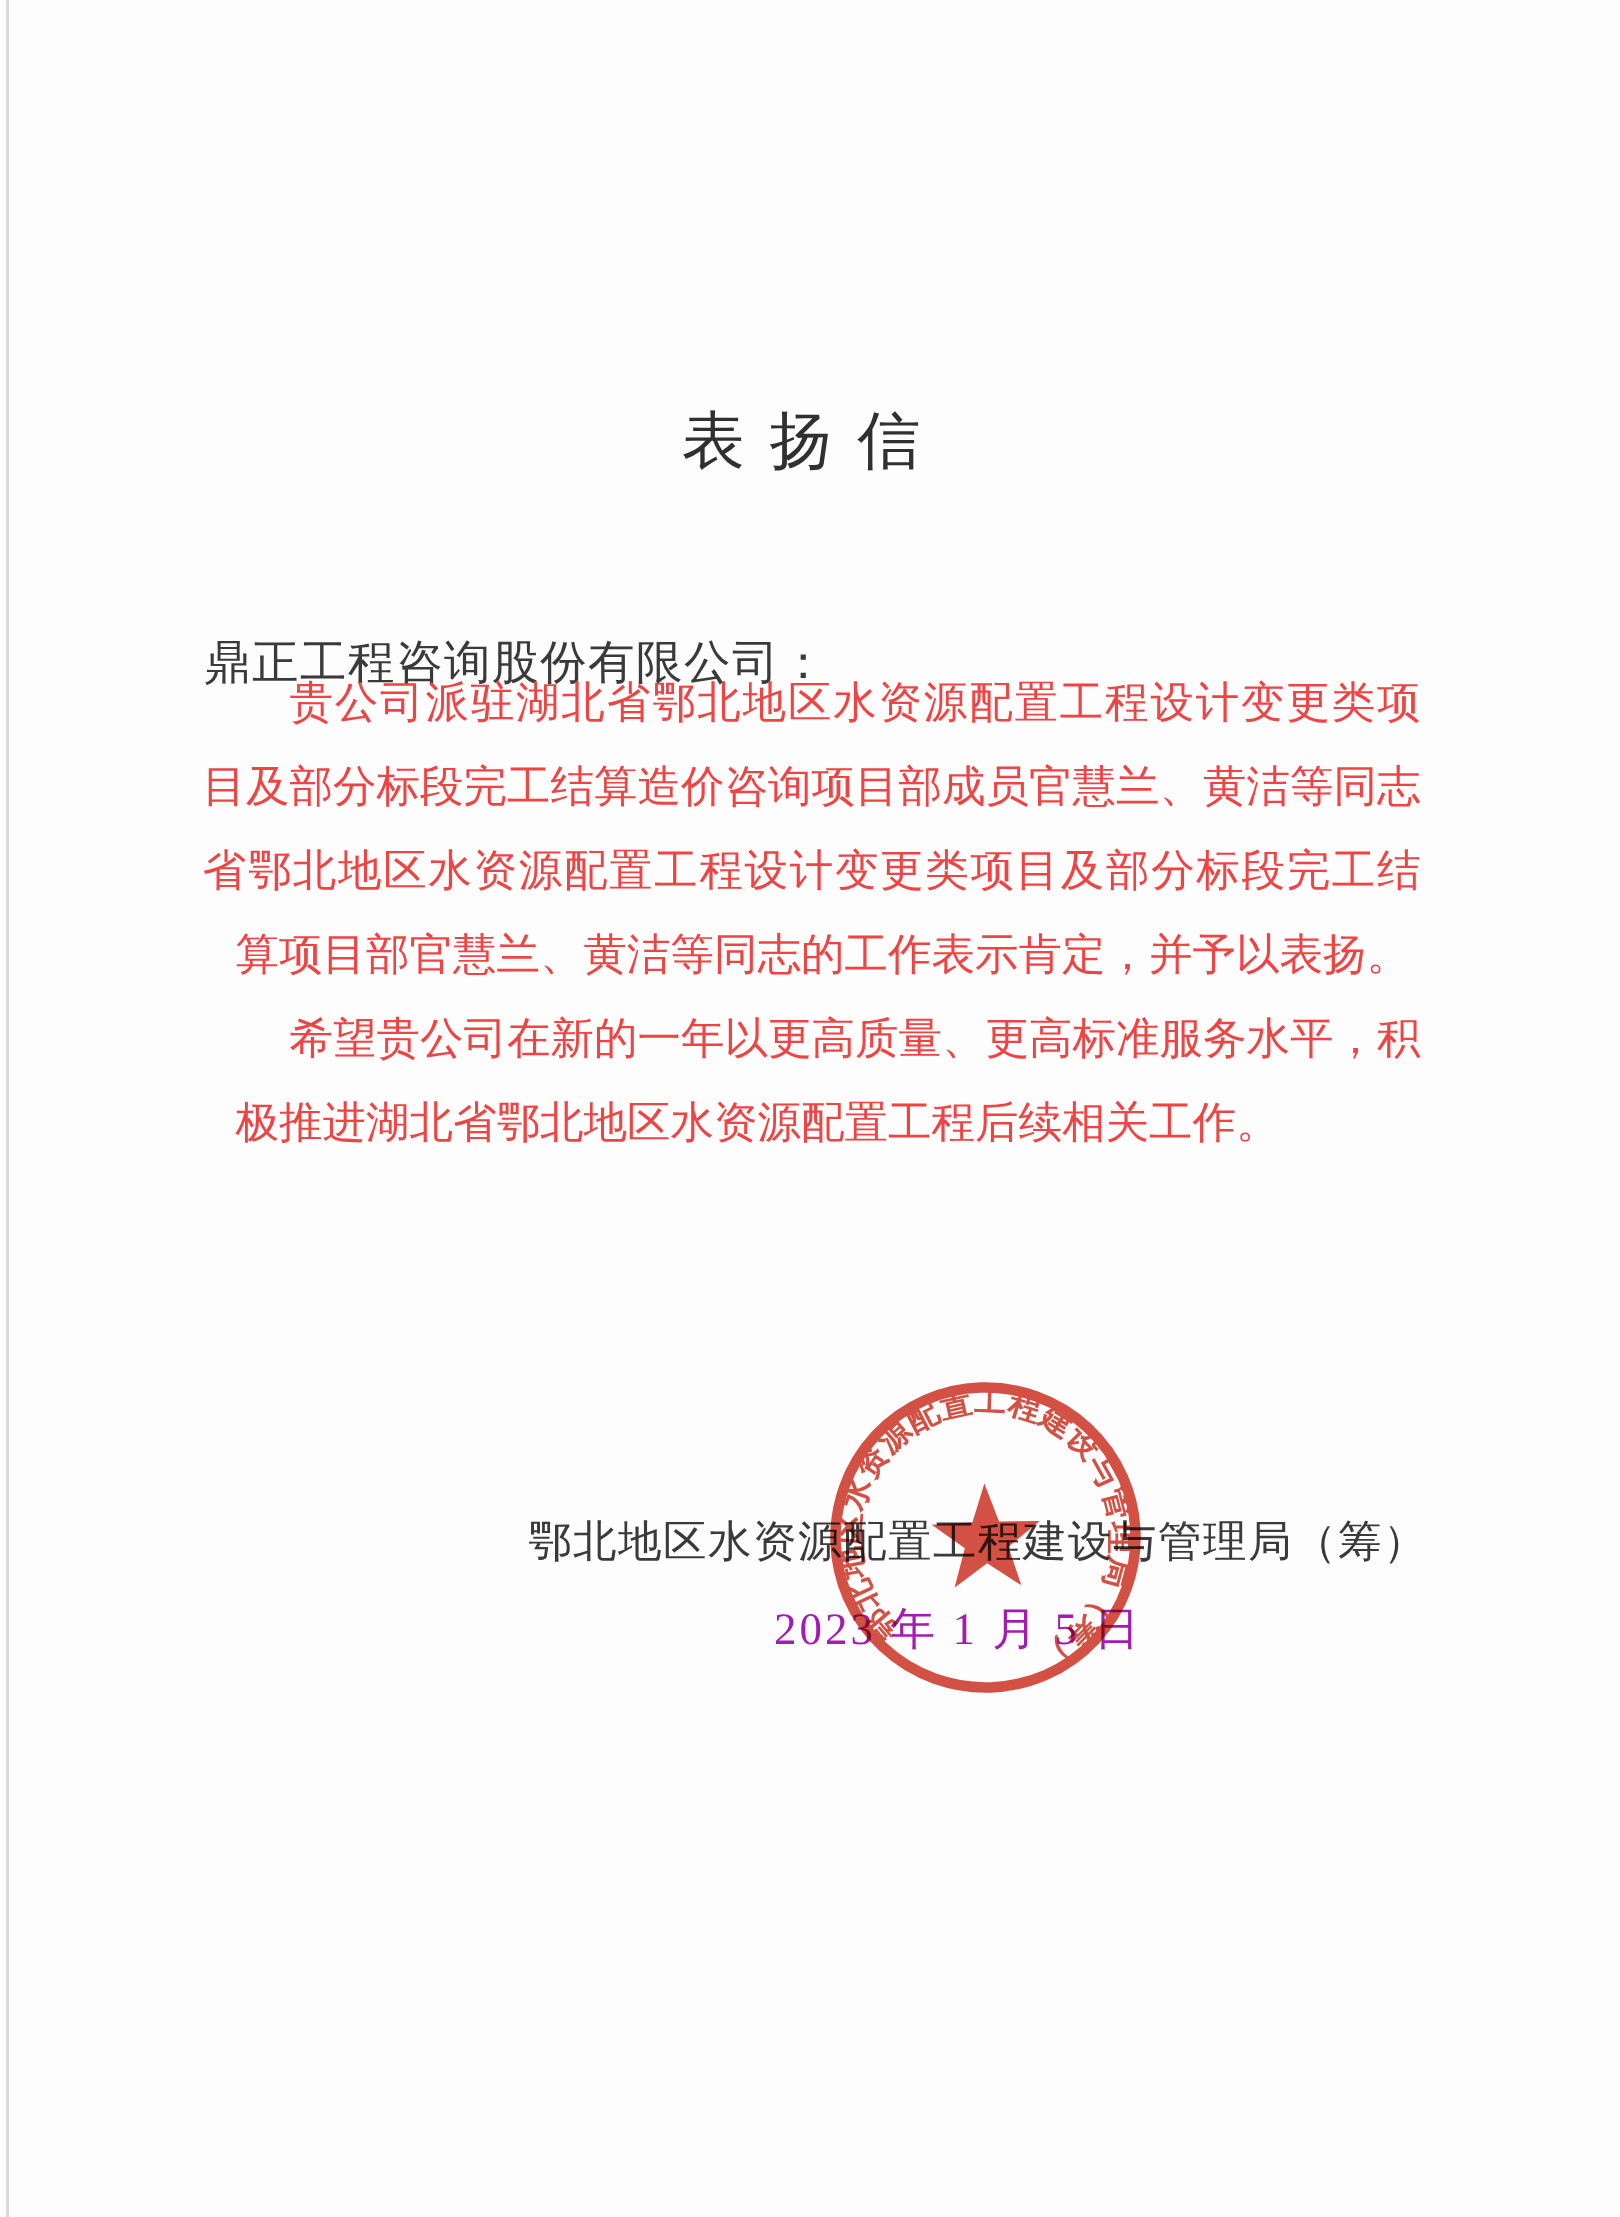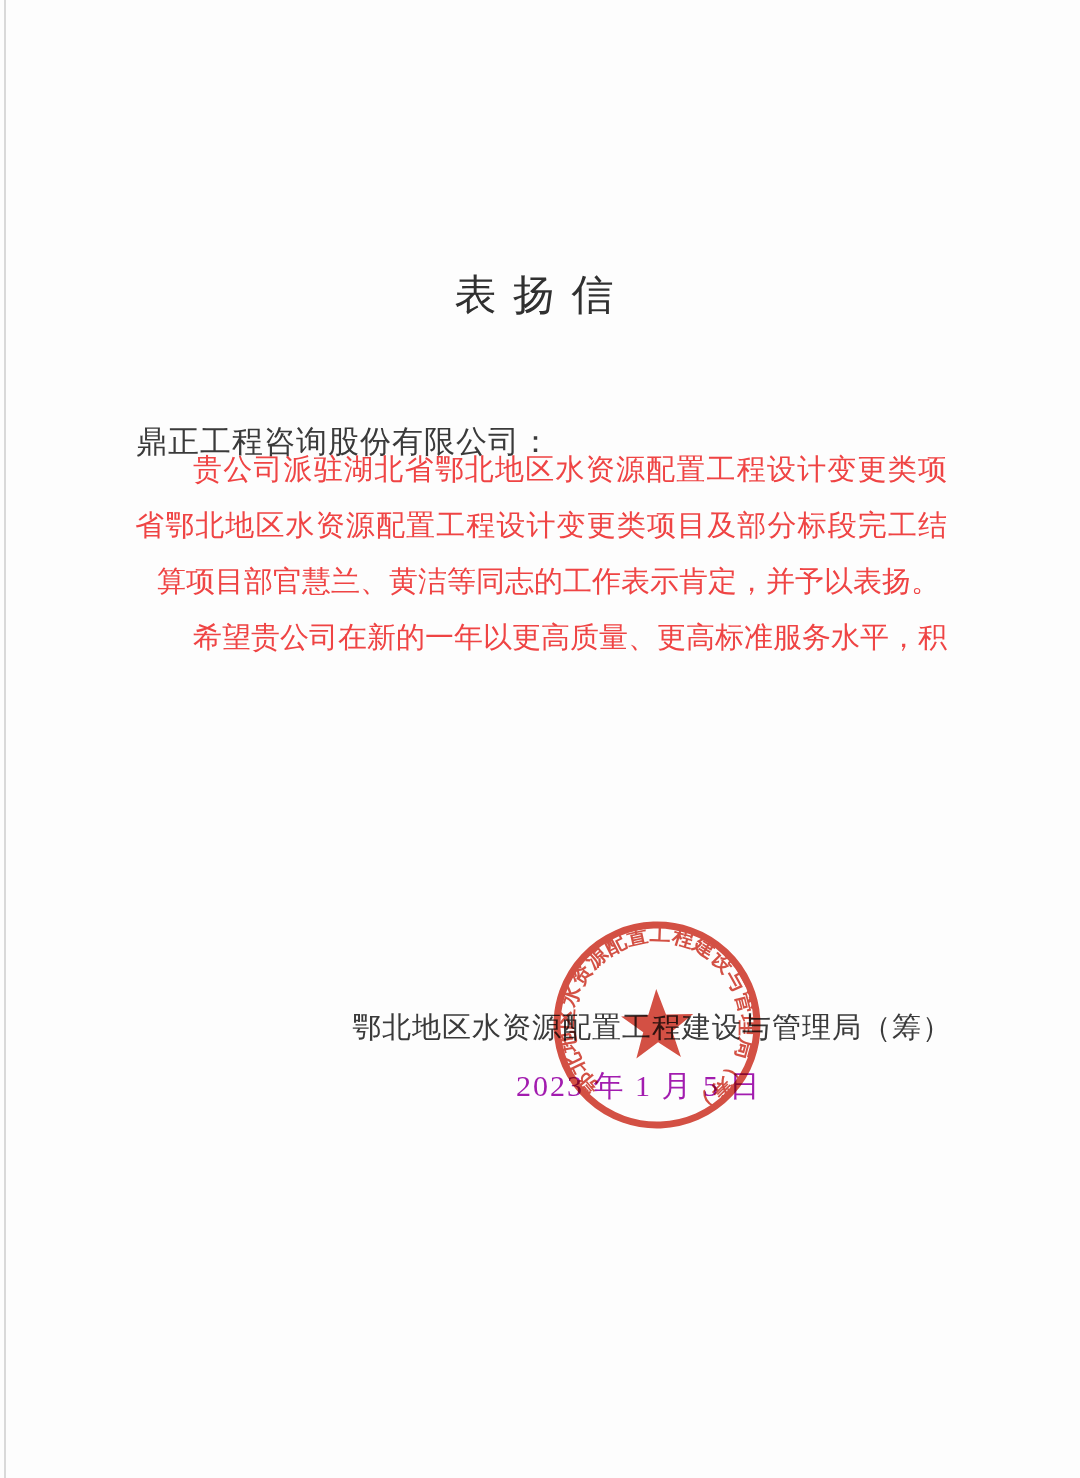--- a/index.html
+++ b/index.html
@@ -54,23 +54,25 @@
 
 <div class="page">
   <div class="scan-edge"></div>
 
   <div class="doc-title">表 扬 信</div>
 
   <div class="salutation">鼎正工程咨询股份有限公司：</div>
 
   <div class="body-text">
     <div class="line indent">贵公司派驻湖北省鄂北地区水资源配置工程设计变更类项</div>
+    <div class="line">目及部分标段完工结算造价咨询项目部成员官慧兰、黄洁等同志</div>
     <div class="line">省鄂北地区水资源配置工程设计变更类项目及部分标段完工结</div>
     <div class="line para-last">算项目部官慧兰、黄洁等同志的工作表示肯定，并予以表扬。</div>
     <div class="line indent">希望贵公司在新的一年以更高质量、更高标准服务水平，积</div>
+    <div class="line para-last">极推进湖北省鄂北地区水资源配置工程后续相关工作。</div>
   </div>
 
   <div class="signature">鄂北地区水资源配置工程建设与管理局（筹）</div>
 
   <div class="date-line">2023 年 1 月 5 日</div>
 
   <svg class="seal" viewBox="0 0 216 216" aria-hidden="true">
     <defs>
       <path id="seal-arc" d="M 51.8 170.4 A 84 84 0 1 1 140.8 185.3" fill="none"></path>
     </defs>

